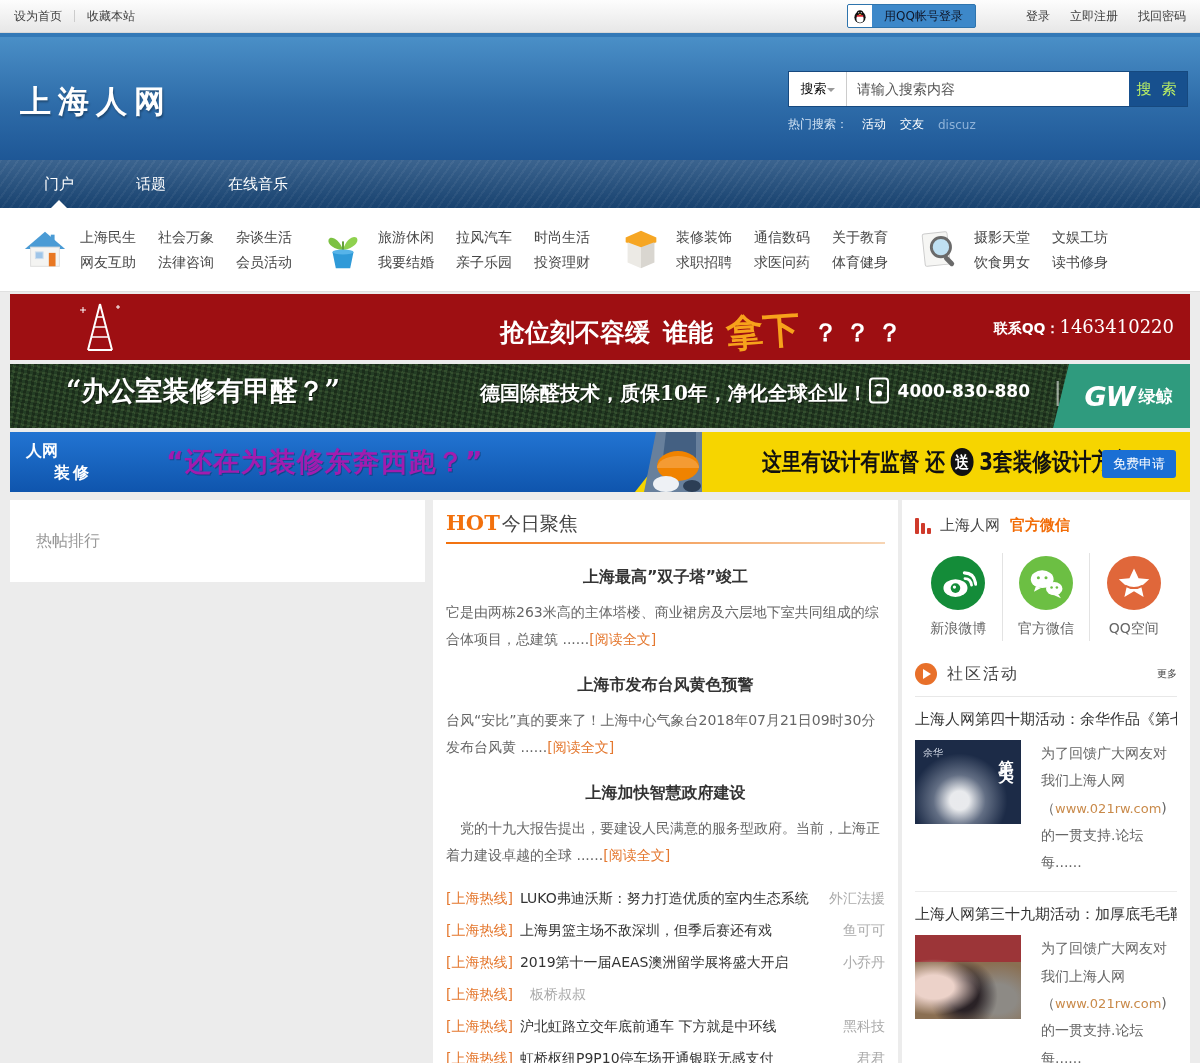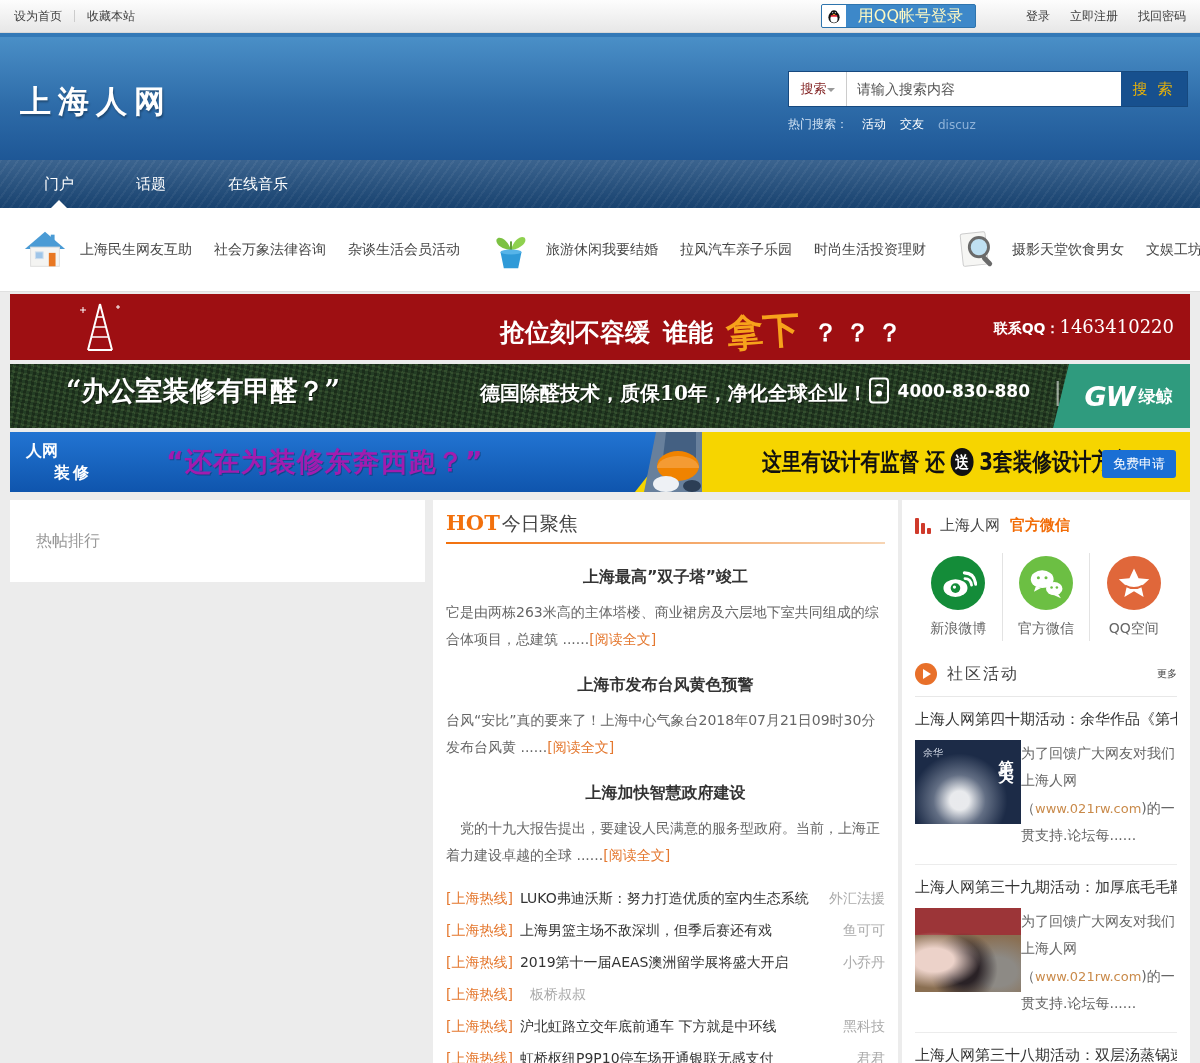--- a/index.html
+++ b/index.html
@@ -9,49 +9,49 @@
 i,em{font-style:normal}
 
 
 .topbar{height:33px;background:linear-gradient(#fdfdfd,#e7e7e7);border-bottom:1px solid #d8d8d8;display:flex;align-items:center;padding:0 14px;font-size:12px;color:#404040}
 .topbar a{color:#404040}
 .tb-sep{width:1px;height:12px;background:#ccc;margin:0 12px}
 .tb-spacer{flex:1}
 .qq-btn{display:flex;align-items:center;height:24px;border:1px solid #2e74ad;border-radius:2px;overflow:hidden;background:#3d88c9;margin-right:30px}
 .qq-ico{width:24px;height:22px;background:#fff;display:flex;align-items:center;justify-content:center}
 .qq-ico svg{width:16px;height:16px}
-.qq-label{color:#fef9c3;padding:0 12px;font-size:16px;white-space:nowrap}
+.qq-label{color:#0f172a;padding:0 12px;font-size:12px;white-space:nowrap}
 .tb-link{margin-left:20px}
 .blue-line{height:4px;background:#3379b7}
 
 
 .header{height:123px;background:linear-gradient(180deg,#4a8fc7 0%,#2e6ca9 55%,#1e5796 100%);position:relative}
 .logo{position:absolute;left:20px;top:44px;color:#fff;font-size:31px;font-weight:900;letter-spacing:7px;text-shadow:1px 2px 2px rgba(0,0,0,.3)}
 .search-area{position:absolute;right:12px;top:34px;width:400px}
 .search-box{display:flex;height:36px;background:#fff;border:1px solid #16497f}
-.search-cat{width:58px;display:flex;align-items:center;justify-content:center;color:#7f1d1d;font-size:13px;border-right:1px solid #ccc;cursor:pointer}
+.search-cat{width:58px;display:flex;align-items:center;justify-content:center;color:#000000;font-size:13px;border-right:1px solid #ccc;cursor:pointer}
 .caret{width:0;height:0;border:4px solid transparent;border-top-color:#999;margin-top:5px}
 .search-input{flex:1;border:none;outline:none;padding:0 10px;font-size:14px;color:#333;min-width:0}
 .search-input::placeholder{color:#555}
-.search-btn{width:66px;background:#17508e;color:#eab308;font-size:15px;letter-spacing:3px;border:none;cursor:pointer}
+.search-btn{width:58px;background:#17508e;color:#bef264;font-size:15px;letter-spacing:3px;border:none;cursor:pointer}
 .hot-search{margin-top:9px;font-size:12px;color:#cfe1f3;display:flex;align-items:center}
 .hot-search a{color:#fff;margin-left:14px}
 .hot-search a.dim{color:#8fb3d9}
 
 
 .nav{height:48px;background-color:#1b4a7c;background-image:linear-gradient(180deg,rgba(255,255,255,.14),rgba(0,0,0,.10)),repeating-linear-gradient(125deg,rgba(255,255,255,.05) 0 2px,transparent 2px 7px);display:flex;padding-left:34px}
 .nav-item{color:#fff;font-size:15px;display:flex;align-items:center;padding:0 10px;margin-right:42px;position:relative}
 .nav-item .tri{position:absolute;bottom:0;left:50%;transform:translateX(-50%);width:0;height:0;border:8px solid transparent;border-bottom:8px solid #fff;border-top:none}
 
 
 .cats{height:84px;background:#fff;border-bottom:1px solid #e0e0e0;display:flex;align-items:center;padding:0 16px}
 .cat-group{display:flex;align-items:center}
 .cat-icon{width:46px;height:48px;margin:0 12px 0 6px;flex:none}
 .cat-icon svg{width:100%;height:100%}
-.cat-col{display:flex;flex-direction:row;justify-content:center;margin-right:22px}
+.cat-col{display:flex;flex-direction:column;justify-content:center;margin-right:22px}
 .cat-col a{font-size:14px;color:#474747;line-height:25px;white-space:nowrap}
 
 
 .wrap{width:1180px;margin:0 auto}
 .banner{position:relative;overflow:hidden;display:block}
 .banner-red{height:66px;background:#9e0f12;margin-top:2px}
 .tower{position:absolute;left:68px;top:6px;width:44px;height:54px}
 .ad-title{position:absolute;left:222px;top:9px;font-size:37px;font-weight:900;letter-spacing:22px;white-space:nowrap}
 .ad-title .w{color:#fff}
 .ad-title .o{color:#ffb32c;margin-left:4px}
@@ -127,21 +127,21 @@
 .act-head{display:flex;align-items:center;margin-top:22px;padding-bottom:11px;border-bottom:1px solid #e8e8e8}
 .play-icon{width:22px;height:22px;border-radius:50%;background:#e8702a;position:relative;flex:none}
 .play-icon::after{content:'';position:absolute;left:8px;top:6px;border-left:8px solid #fff;border-top:5px solid transparent;border-bottom:5px solid transparent}
 .act-title{font-size:16px;color:#444;margin-left:10px;letter-spacing:2px}
 .act-more{margin-left:auto;font-size:10px;color:#444}
 .act-item{padding-top:13px}
 .act-item + .act-item{border-top:1px solid #ececec;margin-top:15px}
 .act-item-title{display:block;font-size:15px;color:#333;white-space:nowrap;overflow:hidden}
 .act-row{display:flex;margin-top:11px}
 .thumb{width:106px;height:84px;flex:none;position:relative;overflow:hidden;display:block}
-.act-desc{flex:1;margin-left:0;font-size:14px;color:#666;line-height:1.95}
+.act-desc{flex:1;margin-left:20px;font-size:14px;color:#666;line-height:1.95}
 .act-url{color:#c98a4a;font-size:13px}
 .thumb-book{background:radial-gradient(ellipse at 42% 72%,rgba(255,255,255,.9) 0 11%,rgba(230,236,246,.35) 30%,rgba(0,0,0,0) 55%),#1c2b47}
 .cover-author{position:absolute;left:8px;top:6px;color:#cfd6e3;font-size:10px}
 .cover-title{position:absolute;right:6px;top:8px;writing-mode:vertical-rl;color:#fff;font-weight:bold;font-size:15px;letter-spacing:5px}
 .thumb-slippers{background:radial-gradient(ellipse at 18% 62%,#ecd2c9 0 16%,rgba(0,0,0,0) 38%),radial-gradient(ellipse at 46% 72%,#2a2226 0 18%,rgba(0,0,0,0) 42%),radial-gradient(ellipse at 78% 76%,#8d8a85 0 16%,rgba(0,0,0,0) 40%),linear-gradient(#9c3538 0 32%,rgba(0,0,0,0) 32%),#8a6f52}
 </style>
 </head>
 <body>
 
 <div class="topbar">
@@ -245,58 +245,58 @@
         <a>亲子乐园</a>
       </div>
     <div class="cat-col">
         <a>时尚生活</a>
         <a>投资理财</a>
       </div>
   </div>
   <div class="cat-group">
     <span class="cat-icon">
       <svg viewBox="0 0 48 48">
-          <g transform="rotate(-6 21 23)">
-            <rect x="8" y="6" width="26" height="34" rx="2" fill="#f6f6f4" stroke="#ccc"></rect>
-          </g>
-          <circle cx="26" cy="21" r="10" fill="#bfe0f2" stroke="#6a6a6a" stroke-width="3"></circle>
-          <rect x="32" y="29" width="5" height="13" rx="2.5" fill="#6a6a6a" transform="rotate(-45 34.5 35.5)"></rect>
-        </svg>
-    </span>
-    <div class="cat-col">
-        <a>摄影天堂</a>
-        <a>饮食男女</a>
-      </div>
-    <div class="cat-col">
-        <a>文娱工坊</a>
-        <a>读书修身</a>
-      </div>
-  </div>
-  <div class="cat-group">
-    <span class="cat-icon">
-      <svg viewBox="0 0 48 48">
           <polygon points="10,13 24,7 38,13 24,19" fill="#2b2b22"></polygon>
           <circle cx="21" cy="13.5" r="1.5" fill="#ffd84d"></circle>
           <circle cx="27" cy="13.5" r="1.5" fill="#ffd84d"></circle>
           <polygon points="8,11 24,4 40,11 40,16 24,23 8,16" fill="#f6a623"></polygon>
           <polygon points="10,16 10,37 24,43 24,21" fill="#eceae5"></polygon>
           <polygon points="38,16 38,37 24,43 24,21" fill="#d9d6d0"></polygon>
         </svg>
     </span>
     <div class="cat-col">
         <a>装修装饰</a>
         <a>求职招聘</a>
       </div>
     <div class="cat-col">
         <a>通信数码</a>
         <a>求医问药</a>
       </div>
     <div class="cat-col">
         <a>关于教育</a>
         <a>体育健身</a>
+      </div>
+  </div>
+  <div class="cat-group">
+    <span class="cat-icon">
+      <svg viewBox="0 0 48 48">
+          <g transform="rotate(-6 21 23)">
+            <rect x="8" y="6" width="26" height="34" rx="2" fill="#f6f6f4" stroke="#ccc"></rect>
+          </g>
+          <circle cx="26" cy="21" r="10" fill="#bfe0f2" stroke="#6a6a6a" stroke-width="3"></circle>
+          <rect x="32" y="29" width="5" height="13" rx="2.5" fill="#6a6a6a" transform="rotate(-45 34.5 35.5)"></rect>
+        </svg>
+    </span>
+    <div class="cat-col">
+        <a>摄影天堂</a>
+        <a>饮食男女</a>
+      </div>
+    <div class="cat-col">
+        <a>文娱工坊</a>
+        <a>读书修身</a>
       </div>
   </div>
 </div>
 
 <div class="wrap">
   <a class="banner banner-red">
     <span class="tower">
       <svg viewBox="0 0 44 56" stroke="#fff" fill="none" stroke-width="2">
           <path d="M22 4 L10 50 M22 4 L34 50 M10 50 L34 50"></path>
           <path d="M14 37 L30 37 M16 27 L28 27 M18 17 L26 17" stroke-width="1.5"></path>

